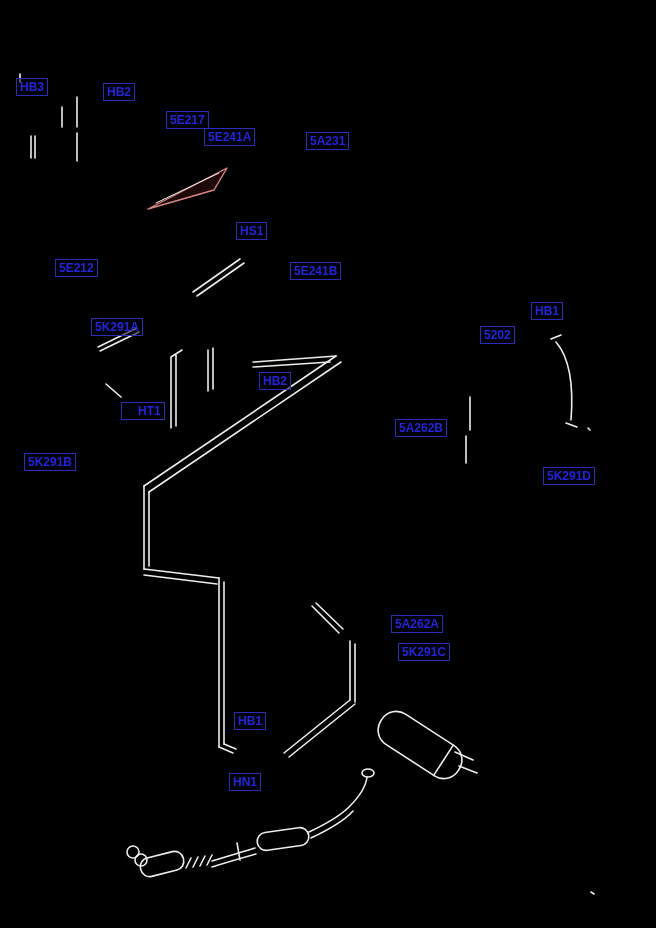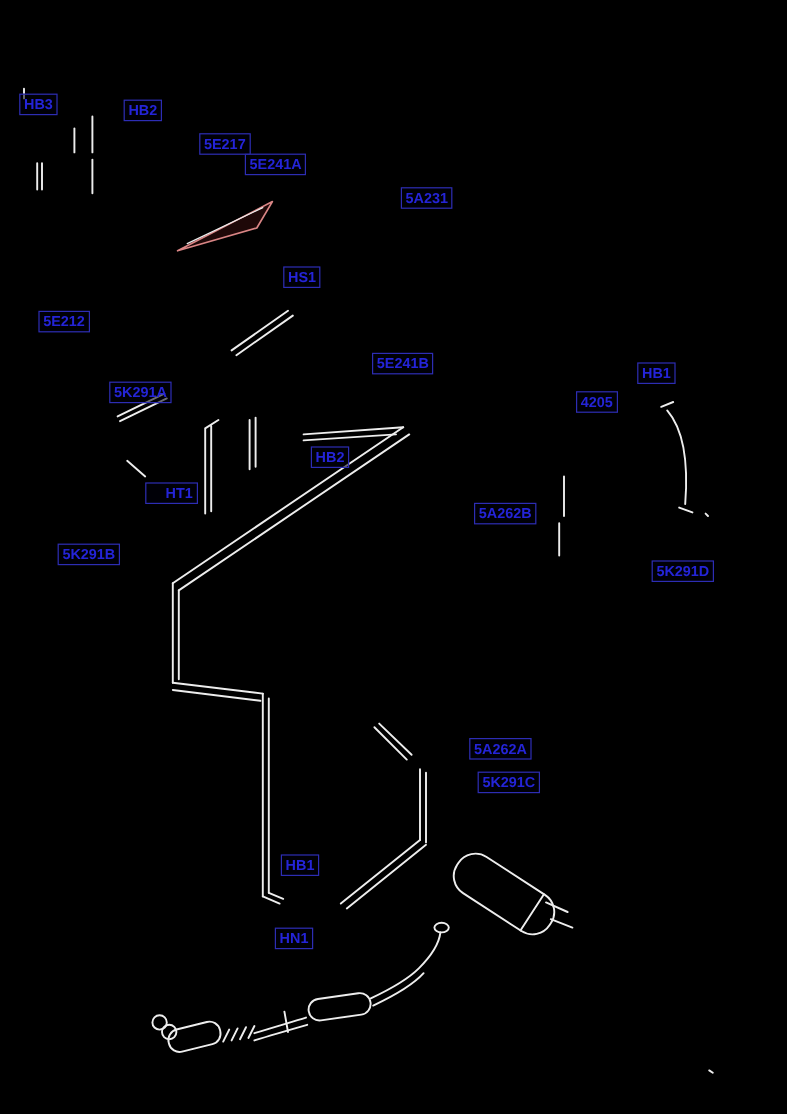--- a/index.html
+++ b/index.html
@@ -130,30 +130,30 @@
     </g>
 
     <path d="M591,892 L594,894"></path>
   </svg>
 
   <div id="labels-layer">
       <div class="callout" style="left: 16px; top: 78px;">HB3</div>
       <div class="callout" style="left: 103px; top: 83px;">HB2</div>
       <div class="callout" style="left: 204px; top: 80px; margin-top: 48px;">5E241A</div>
       <div class="callout" style="left: 122px; top: 111px; margin-left: 44px;">5E217</div>
-      <div class="callout" style="left: 306px; top: 156px; margin-left: 28px;">5A231</div>
+      <div class="callout" style="left: 306px; top: 132px;">5A231</div>
       <div class="callout" style="left: 236px; top: 222px;">HS1</div>
-      <div class="callout" style="left: 32px; top: 259px;">5E212</div>
-      <div class="callout" style="left: 310px; top: 262px; margin-top: 32px;">5E241B</div>
+      <div class="callout" style="left: 55px; top: 259px;">5E212</div>
+      <div class="callout" style="left: 290px; top: 262px;">5E241B</div>
       <div class="callout" style="left: 531px; top: 302px;">HB1</div>
       <div class="callout" style="left: 44px; top: 318px; margin-left: 47px;">5K291A</div>
-      <div class="callout" style="left: 480px; top: 326px;">4205</div>
+      <div class="callout" style="left: 480px; top: 326px;">5202</div>
       <div class="callout" style="left: 259px; top: 372px;">HB2</div>
       <div class="callout" style="left: 121px; top: 402px; padding-left: 16px;">HT1</div>
       <div class="callout" style="left: 395px; top: 419px;">5A262B</div>
-      <div class="callout" style="left: 48px; top: 453px;">5K291B</div>
+      <div class="callout" style="left: 24px; top: 453px;">5K291B</div>
       <div class="callout" style="left: 543px; top: 467px; text-align: right;">5K291D</div>
       <div class="callout" style="left: 391px; top: 615px;">5A262A</div>
       <div class="callout" style="left: 398px; top: 643px;">5K291C</div>
       <div class="callout" style="left: 234px; top: 712px;">HB1</div>
       <div class="callout" style="left: 229px; top: 773px; text-align: center;">HN1</div>
     </div>
 </div>
 
 </body></html>

